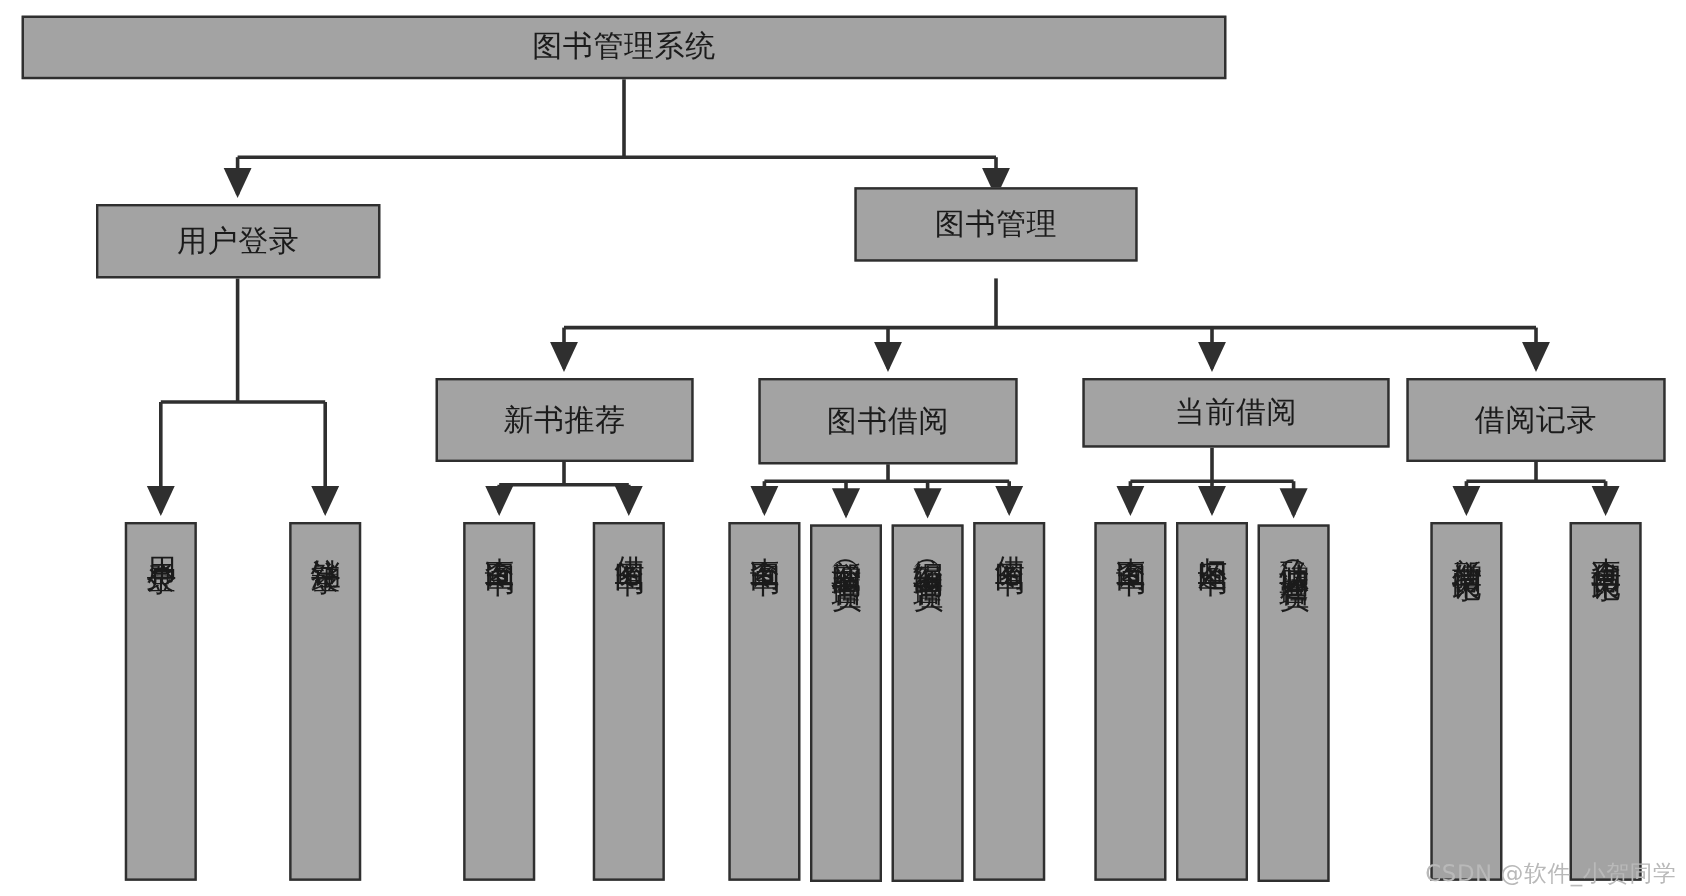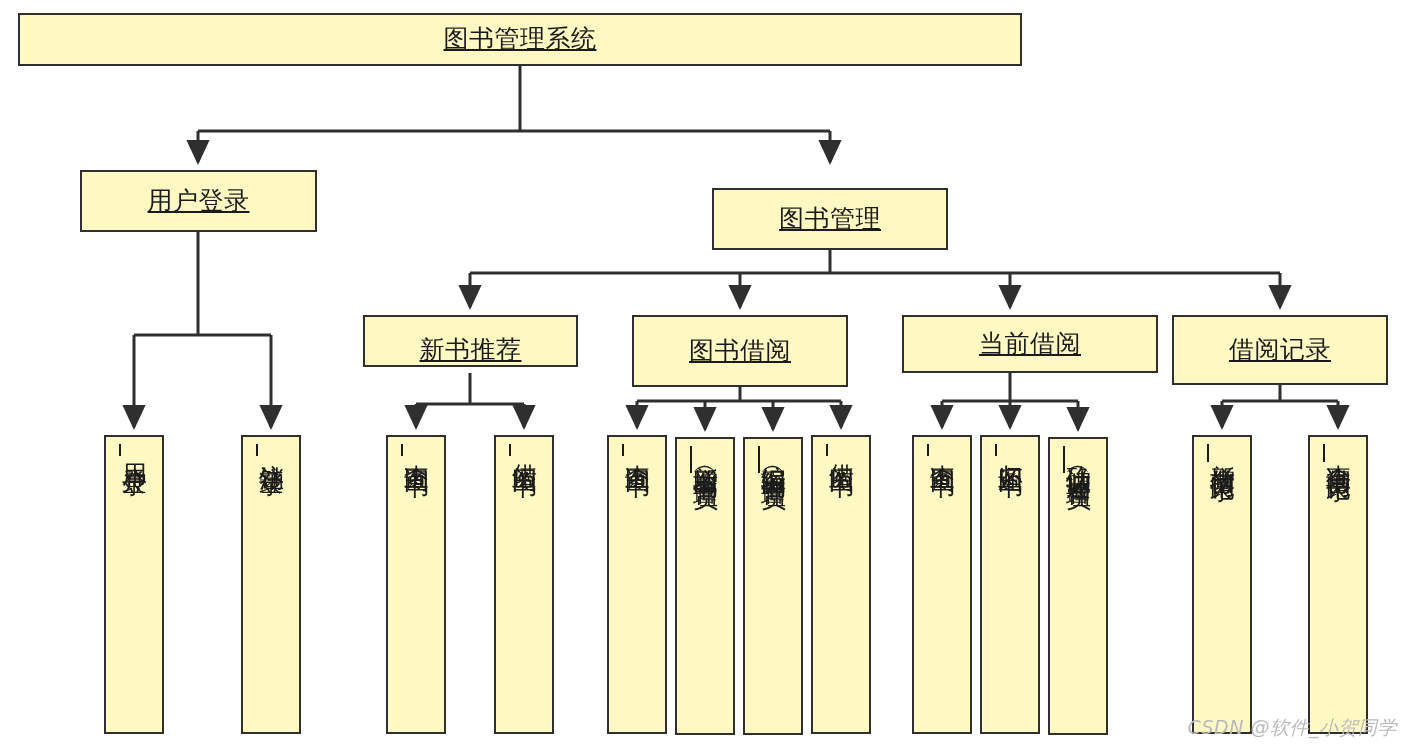--- a/index.html
+++ b/index.html
@@ -25,26 +25,25 @@
     left: 0;
     top: 0;
     width: 1405px;
     height: 747px;
     pointer-events: none;
   }
   .node {
     position: absolute;
     box-sizing: border-box;
     border: 2.4px solid #2f2f2f;
-    background: #fef9c3;
+    background: #a3a3a3;
     display: flex;
     align-items: center;
     justify-content: center;
     color: #1b1b1b;
-    text-decoration: underline;
   }
   .node .label {
     display: block;
     text-align: center;
     line-height: 1.22;
     letter-spacing: 0.5px;
     white-space: nowrap;
   }
   
   .node.horizontal .label {
@@ -69,21 +68,20 @@
   }
   #watermark {
     position: absolute;
     right: 8px;
     bottom: 6px;
     font-size: 19px;
     color: #b9b9b9;
     letter-spacing: 0.5px;
     white-space: nowrap;
     font-family: "DejaVu Sans", "Liberation Sans", sans-serif;
-    font-style: italic;
   }
 </style>
 </head>
 <body>
 
 <div id="diagram-root">
 
   <svg id="edge-layer" viewBox="0 0 1405 747" xmlns="http://www.w3.org/2000/svg">
     <defs>
       <marker id="arrowhead" markerWidth="9" markerHeight="9" refX="7.4" refY="4.5" orient="auto" markerUnits="strokeWidth">
@@ -136,25 +134,25 @@
     </g>
   </svg>
 
   <div class="node root horizontal" style="left:18px; top:13px; width:1004px; height:53px;">
     <span class="label">图书管理系统</span>
   </div>
 
   <div class="node horizontal" style="left:80px; top:170px; width:237px; height:62px;">
     <span class="label">用户登录</span>
   </div>
-  <div class="node horizontal" style="left:712px; top:188px; width:236px; height:62px;">
+  <div class="node horizontal" style="left:712px; top:156px; width:236px; height:62px;">
     <span class="label">图书管理</span>
   </div>
 
-  <div class="node horizontal" style="left:363px; top:315px; width:215px; height:52px;align-items:flex-end;">
+  <div class="node horizontal" style="left:363px; top:315px; width:215px; height:70px;">
     <span class="label">新书推荐</span>
   </div>
   <div class="node horizontal" style="left:632px; top:315px; width:216px; height:72px;">
     <span class="label">图书借阅</span>
   </div>
   <div class="node horizontal" style="left:902px; top:315px; width:256px; height:58px;">
     <span class="label">当前借阅</span>
   </div>
   <div class="node horizontal" style="left:1172px; top:315px; width:216px; height:70px;">
     <span class="label">借阅记录</span>

